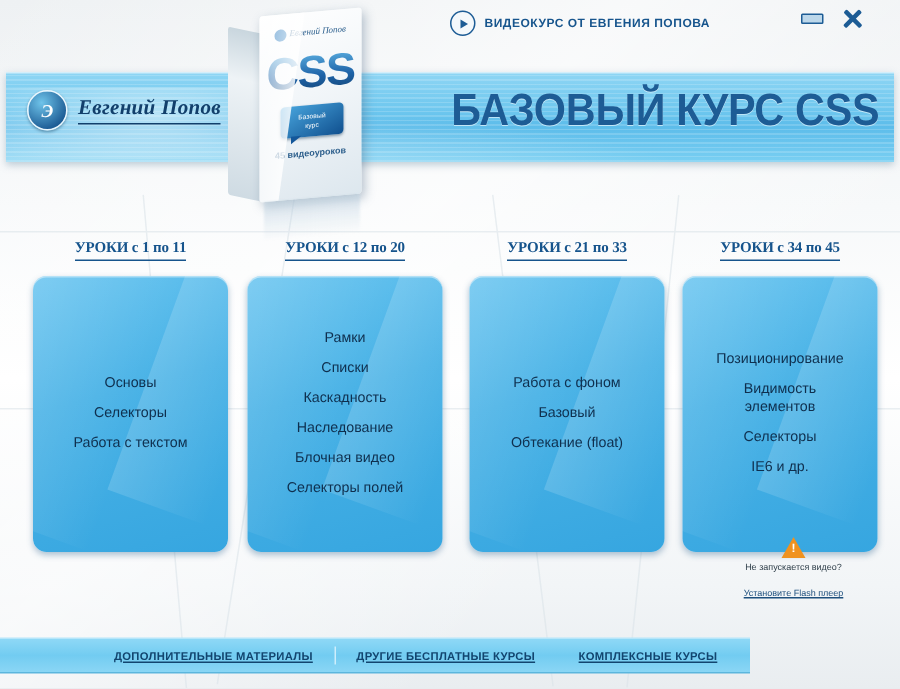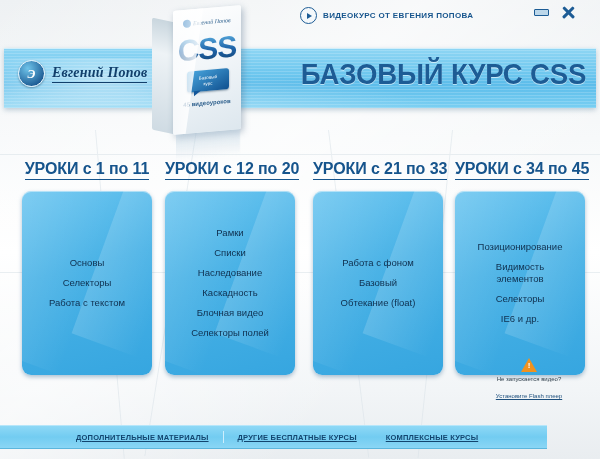--- a/index.html
+++ b/index.html
@@ -90,22 +90,22 @@
     border-top:5px solid #14579a;border-right:7px solid transparent;}
   .box-badge span{color:#fff;font-size:4.4px;line-height:1.35;letter-spacing:.1px;}
   .box-sub{position:absolute;left:0;right:0;top:92px;text-align:center;font-size:6px;color:#2d5f8c;font-weight:bold;}
   .box-refl{position:absolute;left:24px;top:130px;width:64px;height:26px;
     background:linear-gradient(180deg,rgba(190,210,225,.55),rgba(190,210,225,0));
     transform:skewY(-5deg);filter:blur(.6px);}
 
   
   .cols{position:absolute;left:0;top:160px;width:600px;height:195px;}
   .col{position:absolute;top:0;width:130px;}
-  .col-h{text-align:center;font-size:16px;font-weight:bold;color:#16548c;
-    white-space:nowrap;letter-spacing:-.1px;}
+  .col-h{text-align:center;font-size:10px;font-weight:bold;color:#16548c;
+    white-space:nowrap;letter-spacing:-.1px;font-family:Liberation Serif, serif;}
   .col-h u{text-decoration:none;border-bottom:1.6px solid #16548c;padding-bottom:2px;}
   .panel{margin-top:13px;height:184px;border-radius:9px;
     background:linear-gradient(165deg,#63c2ef 0%,#49b2e6 42%,#36a6e0 100%);
     box-shadow:0 2px 4px rgba(60,110,150,.42), inset 0 1px 0 rgba(255,255,255,.45);
     position:relative;overflow:hidden;display:flex;flex-direction:column;
     align-items:center;justify-content:center;padding:0 6px;box-sizing:border-box;}
   .panel:before{content:"";position:absolute;left:-40px;top:-60px;width:120px;height:230px;
     background:linear-gradient(90deg,rgba(255,255,255,.22),rgba(255,255,255,0));
     transform:rotate(20deg);}
   .panel i{position:absolute;right:-20px;top:-30px;width:70px;height:190px;
@@ -117,21 +117,21 @@
   
   .warn{position:absolute;left:468px;top:358px;width:122px;text-align:center;}
   .warn-tri{width:0;height:0;margin:0 auto;border-left:8px solid transparent;
     border-right:8px solid transparent;border-bottom:14px solid #f0921f;position:relative;}
   .warn-tri:after{content:"!";position:absolute;left:-2px;top:4px;width:4px;
     color:#fff;font-size:8px;font-weight:bold;line-height:1;}
   .warn p{margin:3px 0 0;font-size:6px;color:#33424d;line-height:1.5;}
   .warn a{font-size:6px;color:#1d4f7d;text-decoration:underline;}
 
   
-  .bottombar{position:absolute;left:0;top:425px;width:547px;height:22px;
+  .bottombar{position:absolute;left:0;top:425px;width:500px;height:22px;
     background:linear-gradient(180deg,#8ed8f6 0%,#72ccf1 50%,#8ad6f5 100%);
     border-top:1px solid #b6e6fa;border-bottom:1px solid #5cb6dd;
     display:flex;align-items:center;}
   .bottombar .links{display:flex;align-items:center;gap:14px;margin-left:76px;}
   .bottombar a{font-size:7.5px;font-weight:bold;color:#12456f;text-decoration:underline;
     letter-spacing:.2px;white-space:nowrap;}
   .divider{width:1px;height:12px;background:#cdeefc;}
 </style>
 </head>
 <body>
@@ -204,22 +204,22 @@
     </div>
 
     <div class="col" style="left:165px;">
       <div class="col-h">
         <u>УРОКИ с 12 по 20</u>
       </div>
       <div class="panel">
           <i></i>
         <p>Рамки</p>
         <p>Списки</p>
+        <p>Каскадность</p>
         <p>Наследование</p>
-        <p>Каскадность</p>
         <p>Блочная видео</p>
         <p>Селекторы полей</p>
       </div>
     </div>
 
     <div class="col" style="left:313px;">
       <div class="col-h">
         <u>УРОКИ с 21 по 33</u>
       </div>
       <div class="panel">

